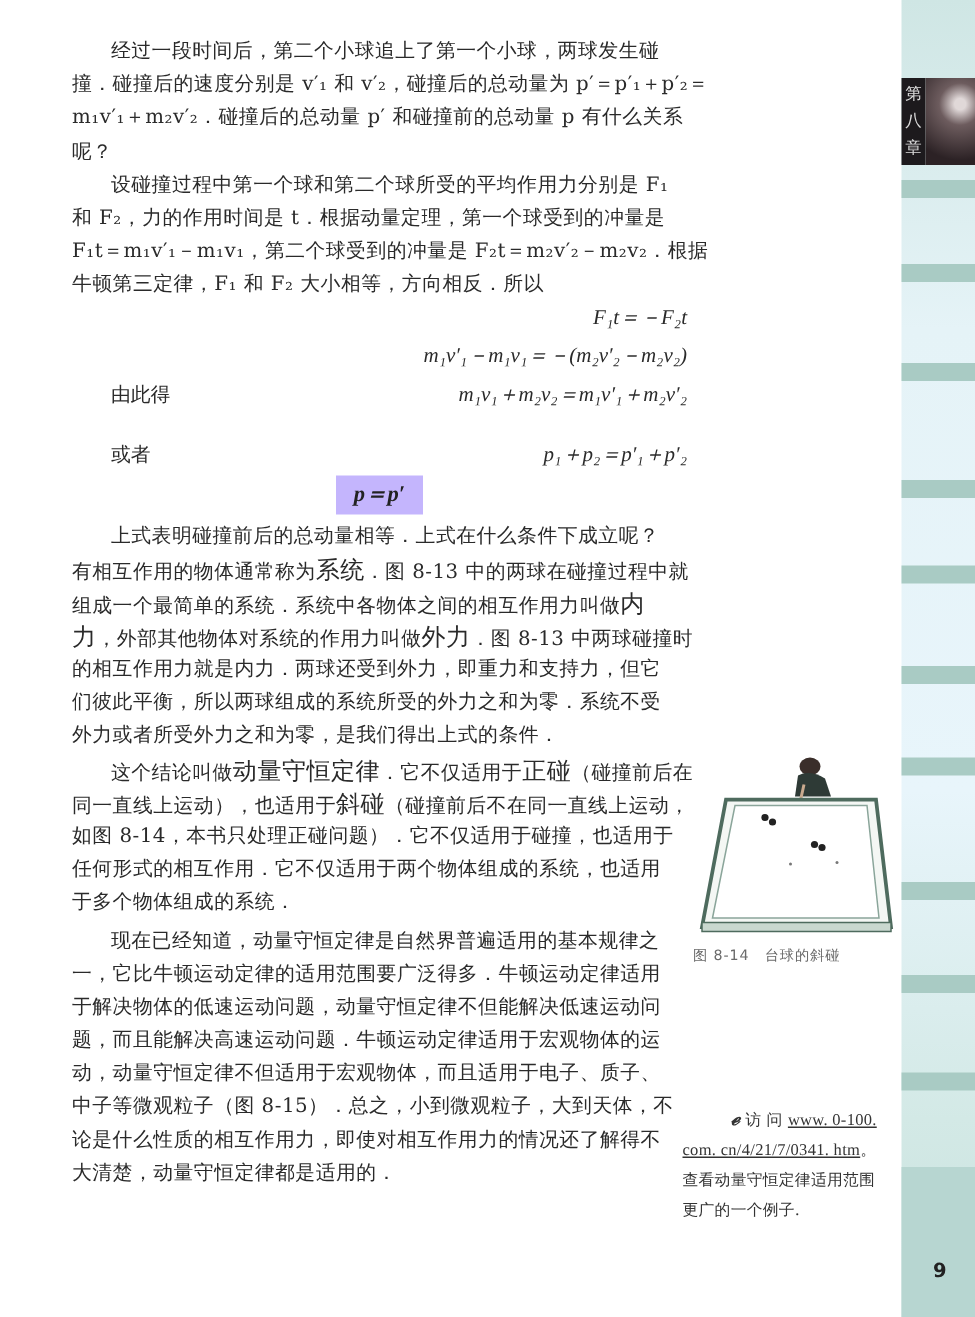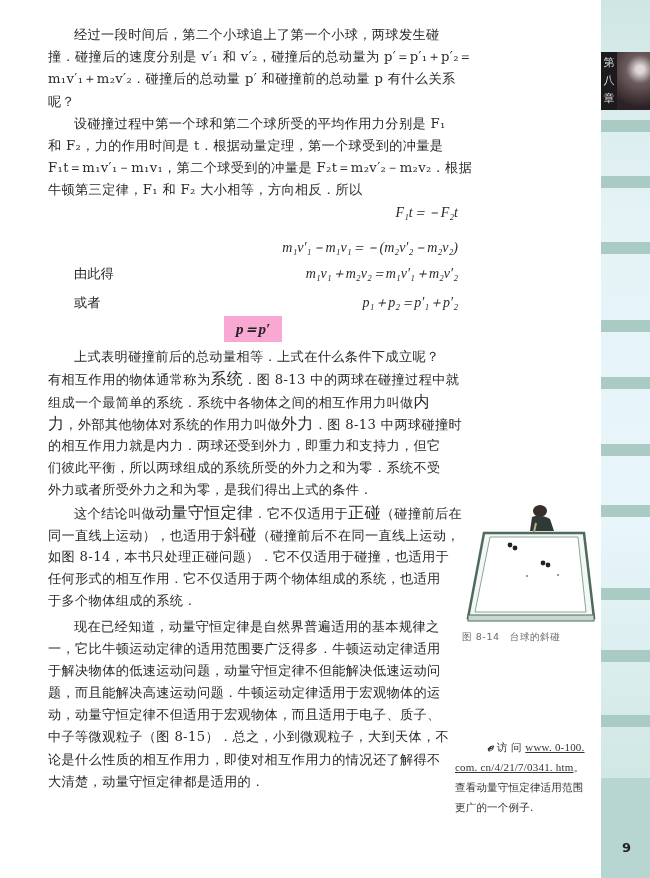--- a/index.html
+++ b/index.html
@@ -15,21 +15,21 @@
   }
   .line { white-space: nowrap; height: 22.2px; letter-spacing: 0.35px; }
   .ind { padding-left: 26px; }
   .b { font-family: "DejaVu Sans", "Liberation Sans", sans-serif; font-weight: normal; font-size: 16px; }
   .m { font-family: "Liberation Serif", "DejaVu Serif", serif; font-style: italic; font-size: 14px; }
   .eq { text-align: right; white-space: nowrap; height: 22.2px; }
   .eq-lab { position: absolute; left: 26px; }
   .eqrow { position: relative; height: 22.2px; }
   .key-eq-wrap { height: 30px; display: flex; justify-content: center; align-items: center; }
   .key-eq {
-    background: #f9a8d4; padding: 2px 12px; font-weight: bold;
+    background: #c4b5fd; padding: 2px 12px; font-weight: bold;
     font-family: "Liberation Serif", serif; font-style: italic; font-size: 15px; color: #222;
   }
   
   .band {
     position: absolute; left: 601px; top: 0; width: 49px; height: 878px;
     background: linear-gradient(#cfe6e4, #e5f3f7 25%, #e8f5fb 60%, #d3e9e6 85%, #c8e1dd);
   }
   .band-stripe { position: absolute; left: 0; width: 49px; height: 12px; background: #a9cbc4; }
   .band-bottom { position: absolute; left: 0; top: 778px; width: 49px; height: 100px; background: #b7d6d1; }
   .chapter-tab {
@@ -97,26 +97,26 @@
     <div class="line">m₁v′₁＋m₂v′₂．碰撞后的总动量 p′ 和碰撞前的总动量 p 有什么关系</div>
     <div class="line">呢？</div>
   </div>
   <div>
     <div class="line ind">设碰撞过程中第一个球和第二个球所受的平均作用力分别是 F₁</div>
     <div class="line">和 F₂，力的作用时间是 t．根据动量定理，第一个球受到的冲量是</div>
     <div class="line">F₁t＝m₁v′₁－m₁v₁，第二个球受到的冲量是 F₂t＝m₂v′₂－m₂v₂．根据</div>
     <div class="line">牛顿第三定律，F₁ 和 F₂ 大小相等，方向相反．所以</div>
   </div>
   <div class="eq m">F₁t＝－F₂t</div>
-  <div class="eq m" style="margin-top:13px">m₁v′₁－m₁v₁＝－(m₂v′₂－m₂v₂)</div>
+  <div class="eq m" style="margin-top:3px">m₁v′₁－m₁v₁＝－(m₂v′₂－m₂v₂)</div>
   <div class="eqrow" style="margin-top:4px">
     <span class="eq-lab">由此得</span>
     <div class="eq m">m₁v₁＋m₂v₂＝m₁v′₁＋m₂v′₂</div>
   </div>
-  <div class="eqrow" style="margin-top:7px">
+  <div class="eqrow" style="margin-top:18px">
     <span class="eq-lab">或者</span>
     <div class="eq m">p₁＋p₂＝p′₁＋p′₂</div>
   </div>
   <div class="key-eq-wrap">
     <span class="key-eq">p＝p′</span>
   </div>
 
   <div style="margin-top:2px">
     <div class="line ind">上式表明碰撞前后的总动量相等．上式在什么条件下成立呢？</div>
     <div class="line"><span>有相互作用的物体通常称为</span><span class="b">系统</span><span>．图 8-13 中的两球在碰撞过程中就</span></div>

